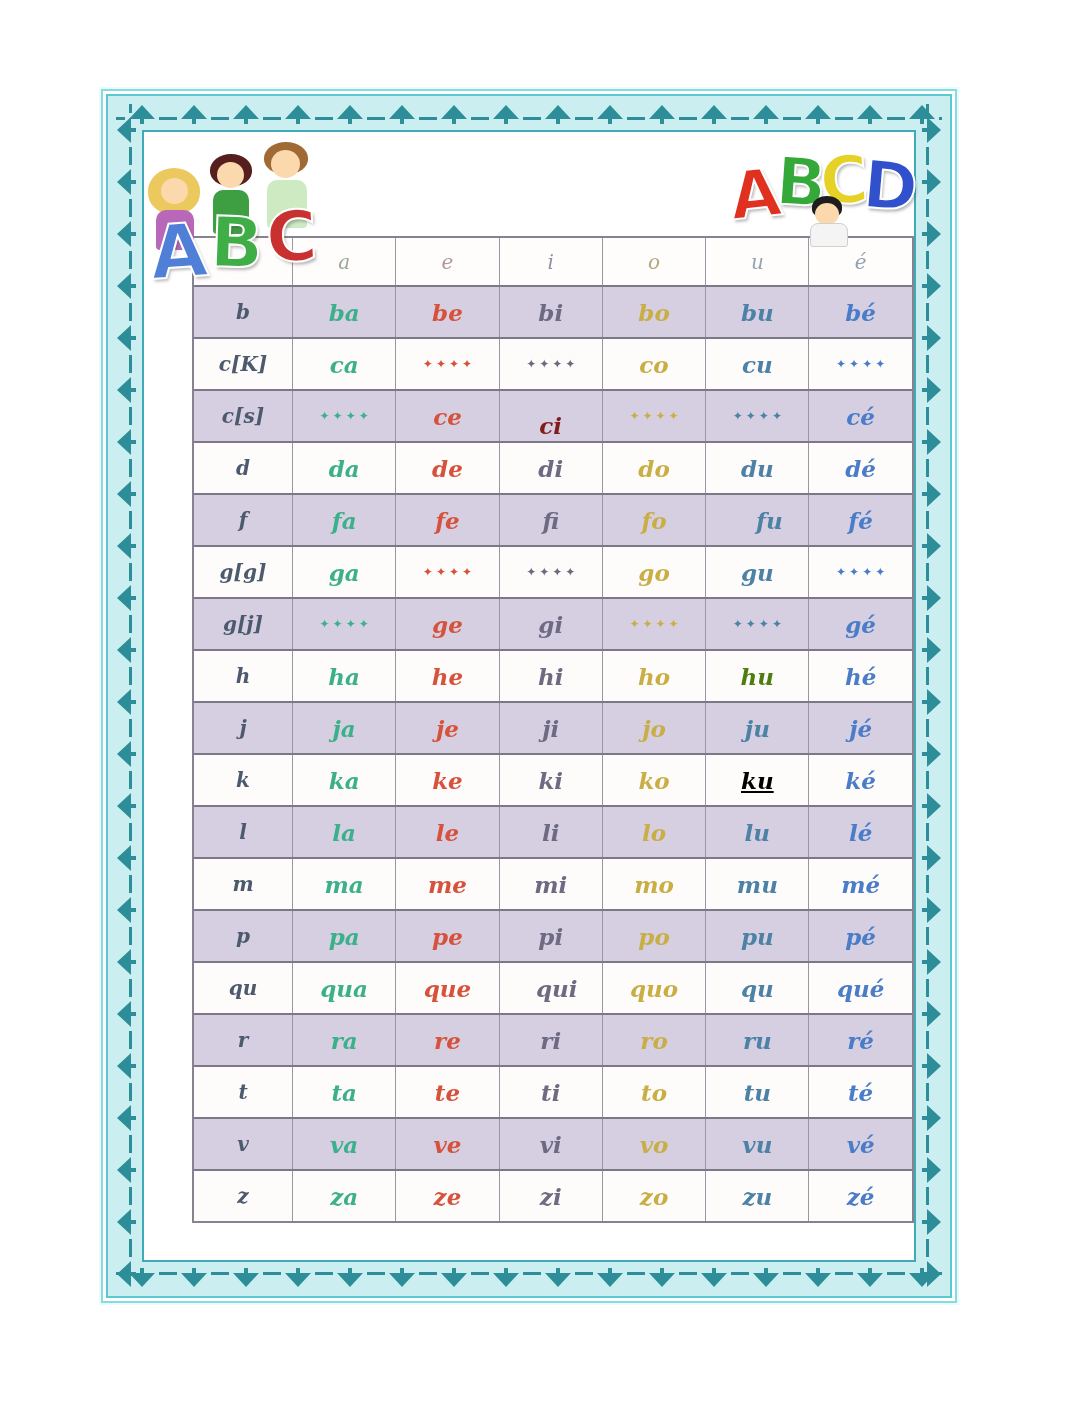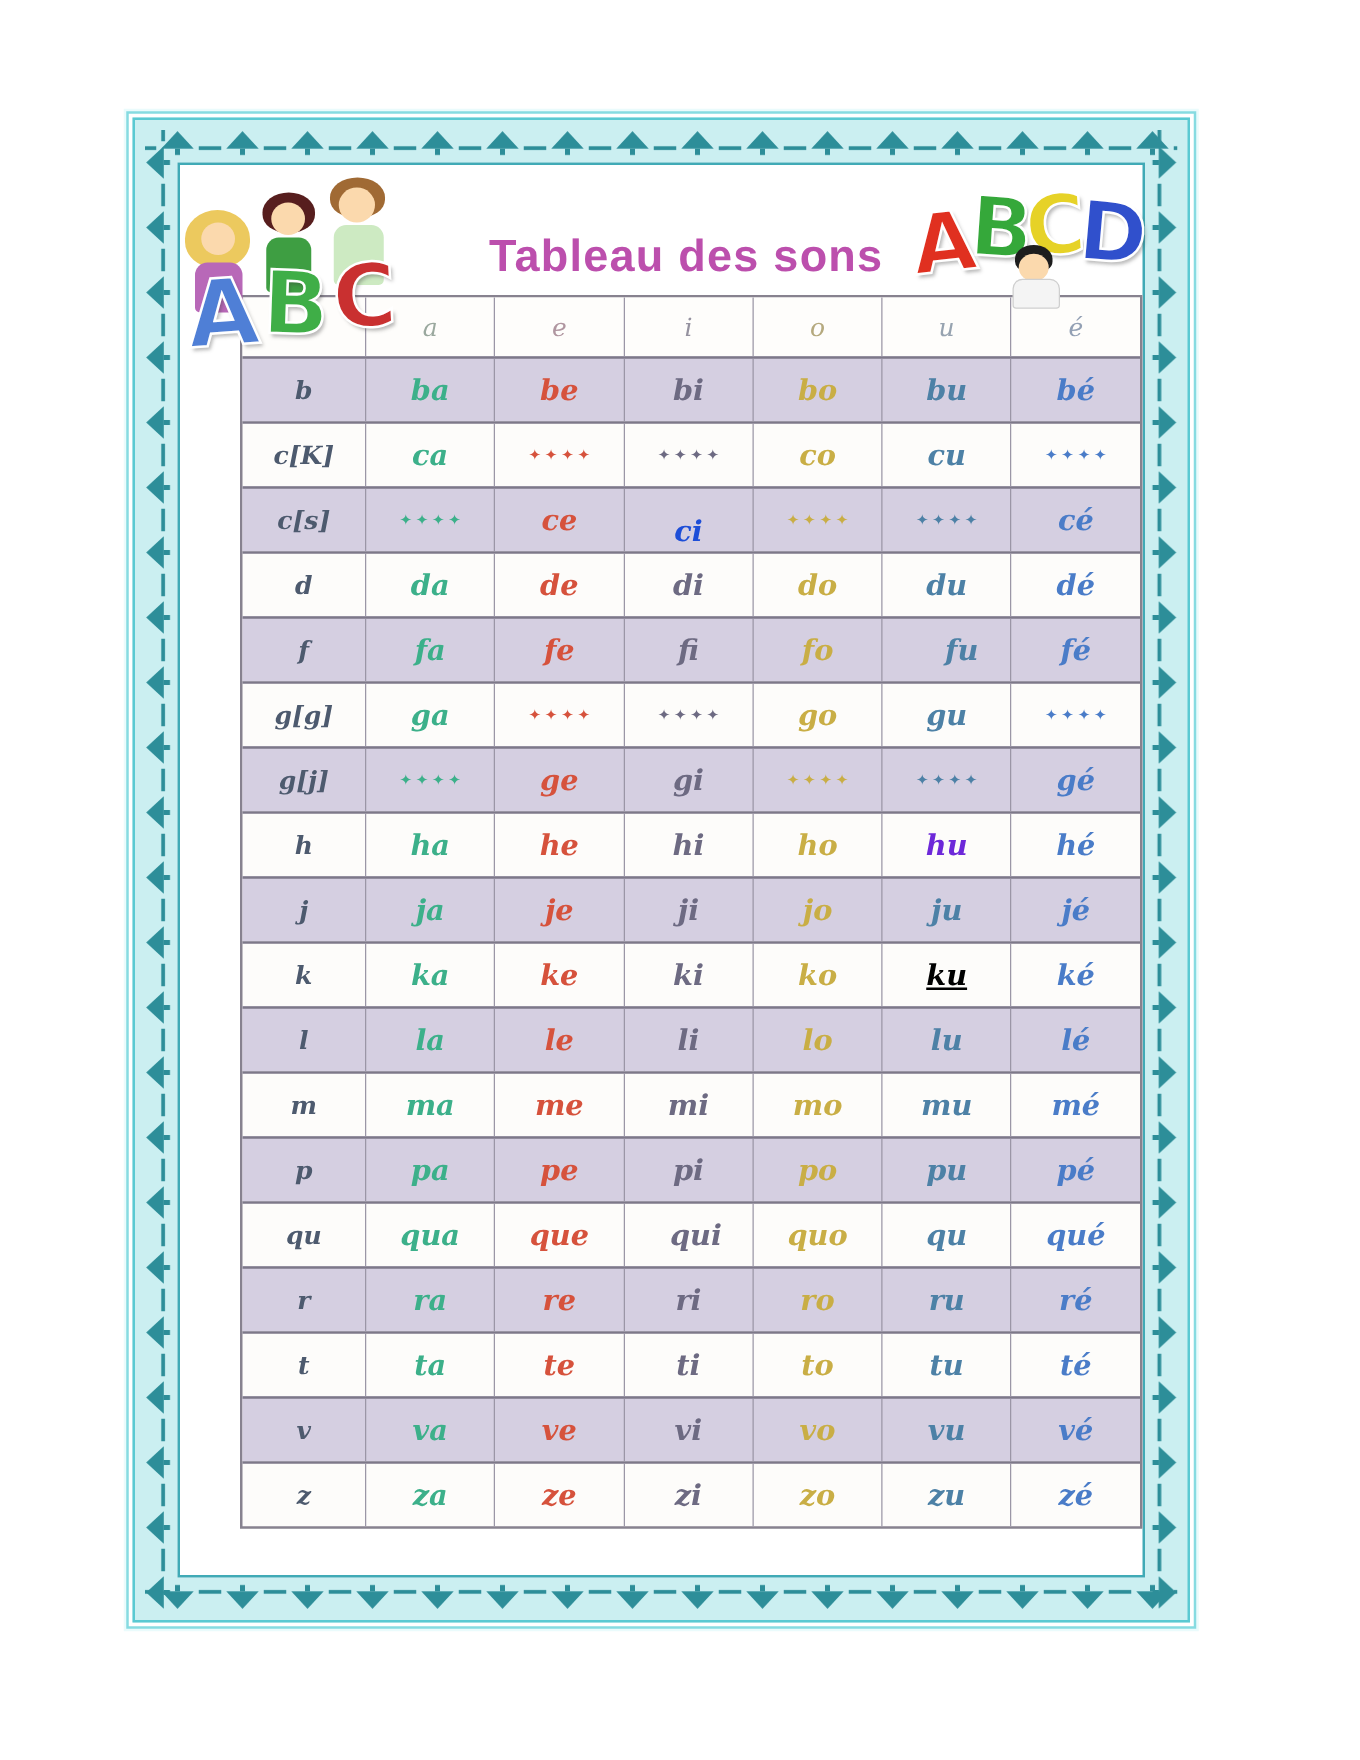--- a/index.html
+++ b/index.html
@@ -133,21 +133,20 @@
         <div class="kid" style="left:114px;top:0;width:52px;height:120px;">
           <div class="hair" style="left:2px;top:0;width:44px;height:32px;background:#a06a34;"></div>
           <div class="face" style="left:9px;top:8px;width:29px;height:28px;"></div>
           <div class="body" style="left:5px;top:38px;width:40px;height:48px;background:#cdeac2;"></div>
         </div>
         <span class="big-letter" style="left: 2px; top: 72px; font-size: 74px; transform: rotate(-4deg); color: rgb(79, 127, 214);">A</span>
         <span class="big-letter" style="left: 62px; top: 66px; font-size: 70px; transform: rotate(2deg); color: rgb(63, 174, 71);">B</span>
         <span class="big-letter" style="left: 118px; top: 60px; font-size: 70px; transform: rotate(-3deg); color: rgb(201, 48, 48);">C</span>
       </div>
 
-      <div class="title" style="color: rgb(188, 79, 173);">Tableau des sons</div>
 
       <div class="abcd-graphic">
         <span class="big-letter" style="transform: rotate(-6deg); top: 14px; color: rgb(224, 48, 32);">A</span>
         <span class="big-letter" style="transform: rotate(4deg); top: 2px; color: rgb(53, 168, 58);">B</span>
         <span class="big-letter" style="transform: rotate(-4deg); top: 0px; color: rgb(230, 210, 39);">C</span>
         <span class="big-letter" style="transform: rotate(5deg); top: 6px; color: rgb(48, 80, 204);">D</span>
         <div class="mini-kid">
           <div class="hair"></div>
             <div class="face"></div>
             <div class="body"></div>
@@ -226,21 +225,21 @@
             <div class="t-cell label">
               <span class="syl" style="color: rgb(77, 90, 110);">c[s]</span>
             </div>
             <div class="t-cell">
               <span class="syl stars" style="color: rgb(60, 176, 138);">✦✦✦✦</span>
             </div>
             <div class="t-cell">
               <span class="syl" style="color: rgb(214, 82, 60);">ce</span>
             </div>
             <div class="t-cell">
-              <span class="syl" style="color: #1d4ed8; margin-top: 19px;">ci</span>
+              <span class="syl" style="color: #7f1d1d; margin-top: 19px;">ci</span>
             </div>
             <div class="t-cell">
               <span class="syl stars" style="color: rgb(201, 174, 69);">✦✦✦✦</span>
             </div>
             <div class="t-cell">
               <span class="syl stars" style="color: rgb(77, 129, 166);">✦✦✦✦</span>
             </div>
             <div class="t-cell">
               <span class="syl" style="color: rgb(74, 124, 200);">cé</span>
             </div>
@@ -347,21 +346,21 @@
             <div class="t-cell">
               <span class="syl" style="color: rgb(214, 82, 60);">he</span>
             </div>
             <div class="t-cell">
               <span class="syl" style="color: rgb(109, 106, 130);">hi</span>
             </div>
             <div class="t-cell">
               <span class="syl" style="color: rgb(201, 174, 69);">ho</span>
             </div>
             <div class="t-cell">
-              <span class="syl" style="color: #6d28d9;">hu</span>
+              <span class="syl" style="color: #4d7c0f;">hu</span>
             </div>
             <div class="t-cell">
               <span class="syl" style="color: rgb(74, 124, 200);">hé</span>
             </div>
           </div>
           <div class="t-row alt">
             <div class="t-cell label">
               <span class="syl" style="color: rgb(77, 90, 110);">j</span>
             </div>
             <div class="t-cell">

